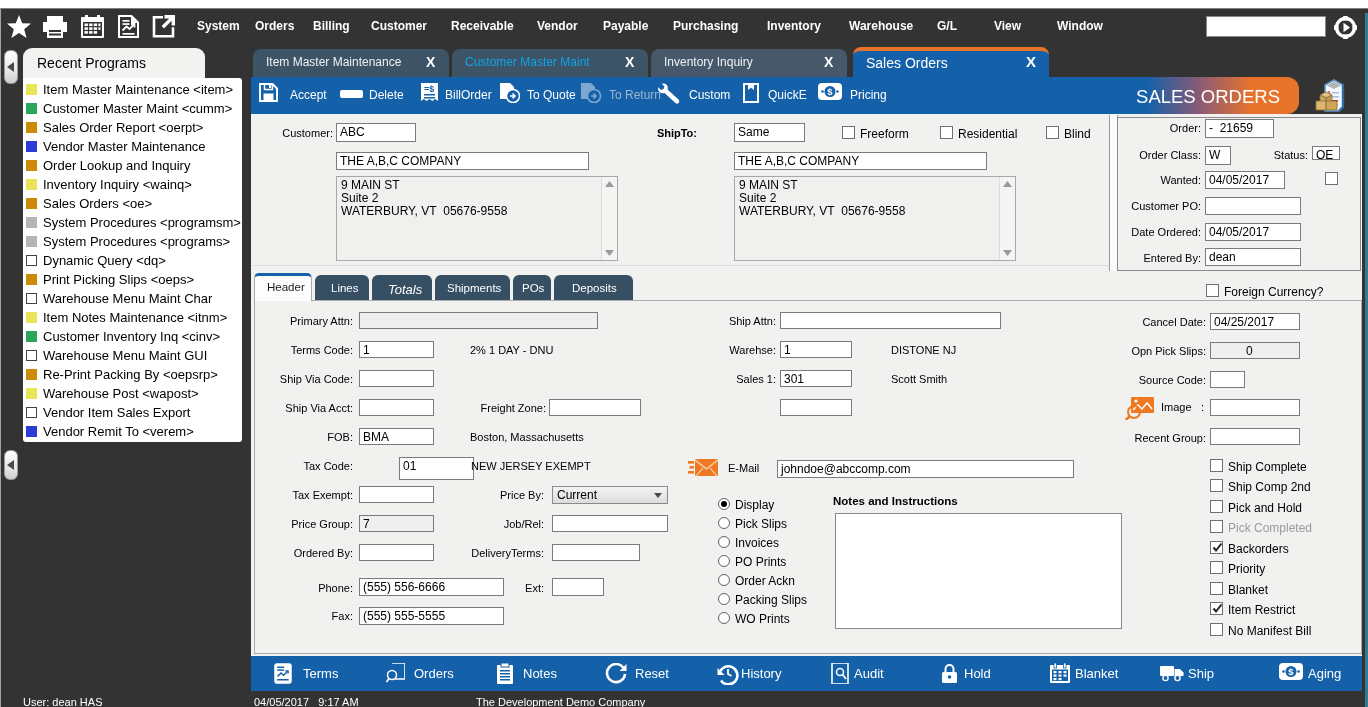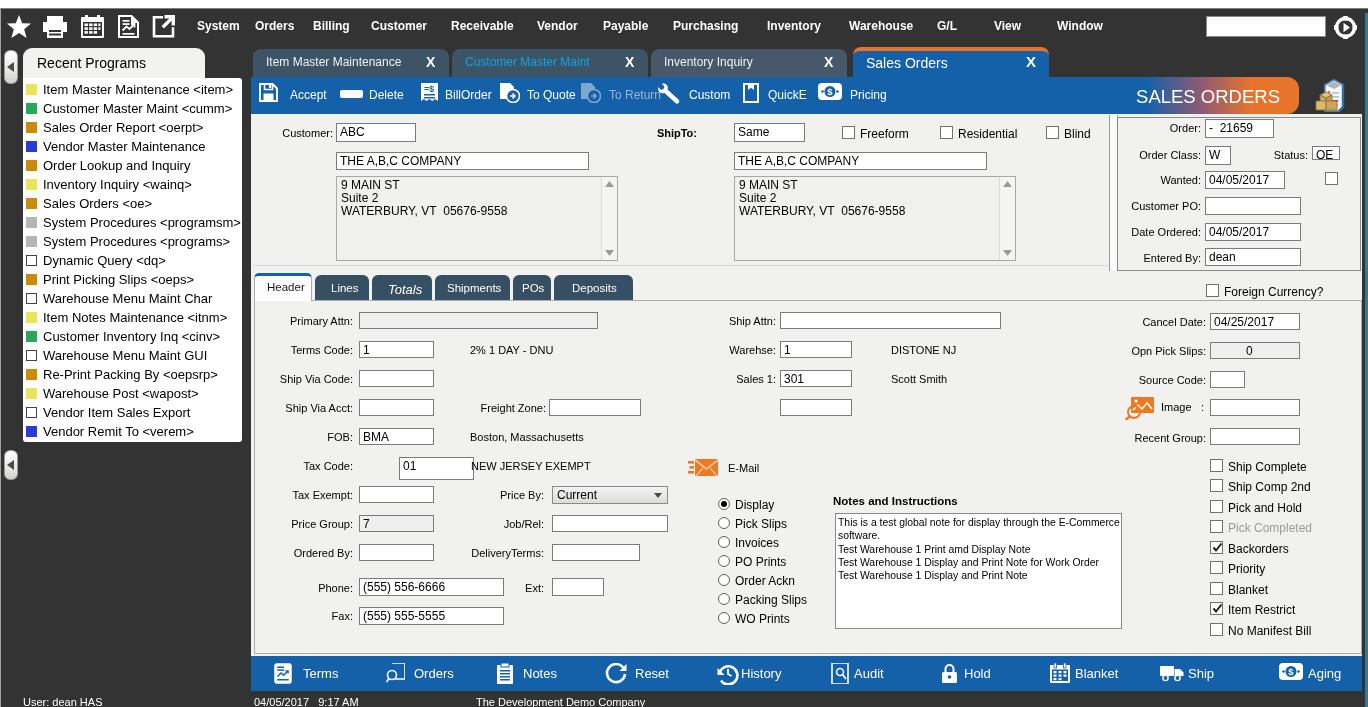--- a/index.html
+++ b/index.html
@@ -356,40 +356,40 @@
       <rect x="7" y="2" width="23" height="17" rx="1" fill="#ef7822"></rect>
       <path d="M7 3 L18.5 12 L30 3" stroke="#f7c59a" stroke-width="1.6" fill="none"></path>
       <path d="M8 19 L15 11 M29 19 L22 11" stroke="#f7c59a" stroke-width="1.2" fill="none"></path>
       <g fill="#ef7822">
         <rect x="0" y="4" width="6" height="2.6"></rect>
         <rect x="1.5" y="9" width="4.5" height="2.6"></rect>
         <rect x="0" y="14" width="6" height="2.6"></rect>
       </g>
     </svg>
 <div class="lbl" style="left:727px;top:453px;">E-Mail</div>
+<div class="inp" style="left:776px;top:451px;width:297px;height:18px;">johndoe@abccomp.com</div>
 
 <div class="radio" style="left:717px;top:489px;"></div>
 <div class="abs" style="left:720px;top:492px;width:6px;height:6px;background:#000;border-radius:50%;"></div>
 <div class="cbl" style="left:734px;top:489px;">Display</div>
 <div class="radio" style="left:717px;top:508px;"></div>
 <div class="cbl" style="left:734px;top:508px;">Pick Slips</div>
 <div class="radio" style="left:717px;top:527px;"></div>
 <div class="cbl" style="left:734px;top:527px;">Invoices</div>
 <div class="radio" style="left:717px;top:546px;"></div>
 <div class="cbl" style="left:734px;top:546px;">PO Prints</div>
 <div class="radio" style="left:717px;top:565px;"></div>
 <div class="cbl" style="left:734px;top:565px;">Order Ackn</div>
 <div class="radio" style="left:717px;top:584px;"></div>
 <div class="cbl" style="left:734px;top:584px;">Packing Slips</div>
 <div class="radio" style="left:717px;top:603px;"></div>
 <div class="cbl" style="left:734px;top:603px;">WO Prints</div>
 
 <div class="abs" style="left:832px;top:486px;font-size:11.5px;font-weight:bold;color:#000;">Notes and Instructions</div>
 <div class="abs" style="left:834px;top:504px;width:287px;height:116px;background:#fff;border:1px solid #8a8a8a;"></div>
-<div class="abs" style="left:837px;top:507px;font-size:10.4px;line-height:13.3px;color:#000;white-space:nowrap;">This is a test global note for display through the E-Commerce<br>software.<br>Test Warehouse 1 Print amd Display Note<br>Test Warehouse 1 Display and Print Note for Work Order<br>Test Warehouse 1 Display and Print Note</div>
 
 <div class="lblr" style="left:1095px;top:307px;width:110px;">Cancel Date:</div>
 <div class="inp mono" style="left:1209px;top:304px;width:90px;height:17px;">04/25/2017</div>
 <div class="lblr" style="left:1095px;top:336px;width:110px;">Opn Pick Slips:</div>
 <div class="inp dis mono" style="left:1209px;top:333px;width:90px;height:17px;padding-left:35px;">0</div>
 <div class="lblr" style="left:1095px;top:365px;width:110px;">Source Code:</div>
 <div class="inp" style="left:1209px;top:362px;width:35px;height:17px;"></div>
 <svg class="abs" style="left:1124px;top:388px;" width="29" height="23" viewBox="0 0 29 23">
       <rect x="6" y="0" width="23" height="16" rx="1" fill="#ef7822"></rect>
       <path d="M8 13 l5 -5 l4 4 l5 -6 l5 6" stroke="#fff" stroke-width="1.5" fill="none"></path>

